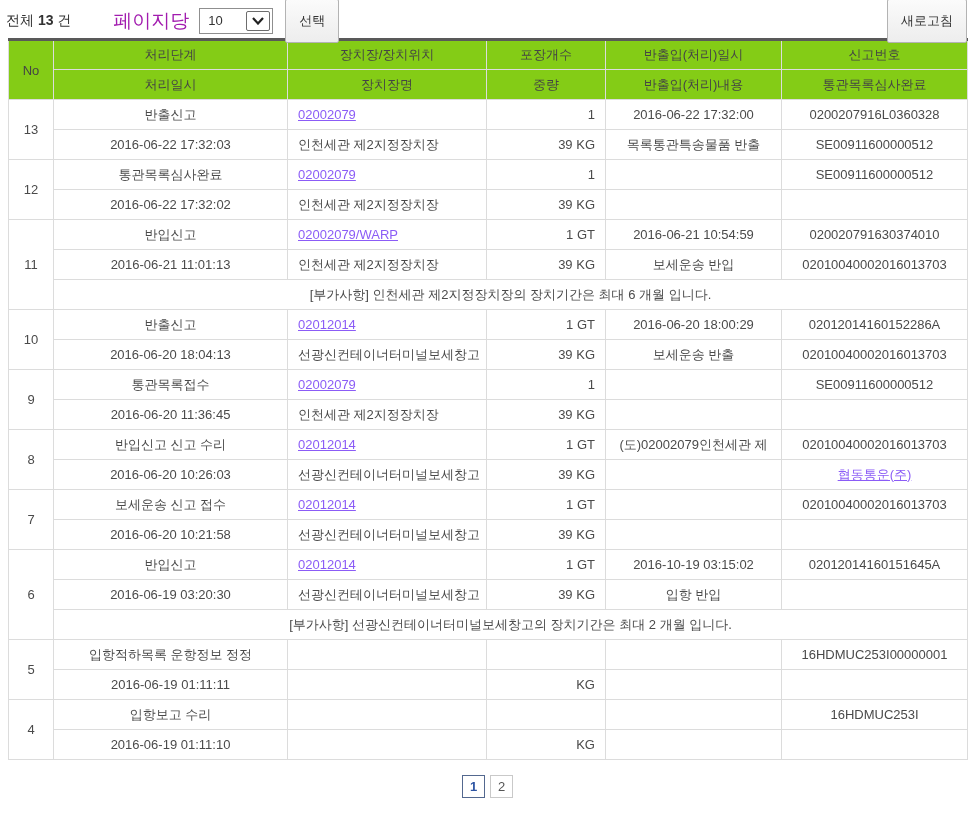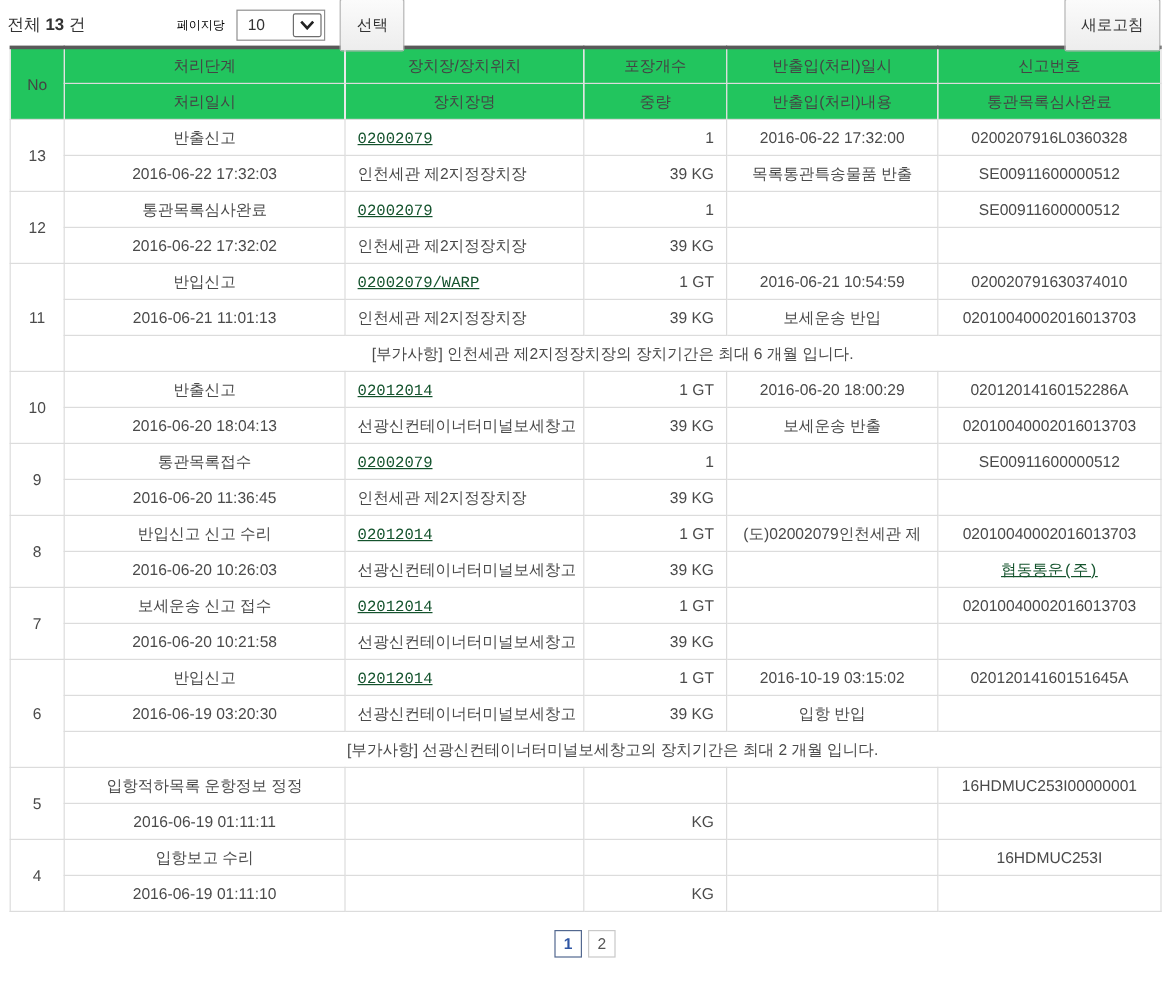--- a/index.html
+++ b/index.html
@@ -13,21 +13,21 @@
   }
   
   .topbar {
     display: flex; align-items: center;
     padding: 7px 8px 4px 6px;
     height: 38px;
   }
   .total { font-size: 14px; color: #333; white-space: nowrap; }
   .total .cnt { font-weight: bold; }
   .perpage { display: flex; align-items: center; margin-left: 42px; }
-  .perpage-label { font-size: 10px; color: #000000; margin-right: 10px; margin-left: 34px; }
+  .perpage-label { font-size: 19px; color: #a21caf; margin-right: 10px; }
   .sel {
     width: 74px; height: 26px;
     border: 1px solid #8f8f8f; background: #fff;
     display: flex; align-items: center; justify-content: space-between;
     font-size: 13px; color: #333; cursor: pointer;
   }
   .sel-val { padding-left: 8px; }
   .sel-arrow {
     width: 24px; height: 20px; margin-right: 2px;
     border: 1px solid #6d6d6d; border-radius: 2px;
@@ -51,30 +51,30 @@
     border-top: 3px solid #595959;
   }
   .grid th, .grid td {
     border: 1px solid #dcdcdc;
     height: 30px;
     padding: 2px 10px;
     font-size: 13px;
     overflow: hidden; white-space: nowrap;
   }
   .grid thead th {
-    background: #22c55e;
+    background: #84cc16;
     font-weight: normal;
     color: #444;
     text-align: center;
   }
   .grid td { color: #4a4a4a; background: #fff; }
   .al { text-align: left; }
   .ac { text-align: center; }
   .ar { text-align: right; }
-  .grid a { color: #14532d; text-decoration: underline; cursor: pointer; font-family: Liberation Mono, monospace; }
+  .grid a { color: #8b5cf6; text-decoration: underline; cursor: pointer; }
   
   .pager { display: flex; justify-content: center; gap: 5px; margin-top: 15px; }
   .page {
     min-width: 23px; height: 23px; padding: 0 4px;
     border: 1px solid #c9c9c9; background: #fff;
     display: flex; align-items: center; justify-content: center;
     font-size: 13px; color: #555; cursor: pointer;
   }
   .page.current {
     border-color: #53688f;

